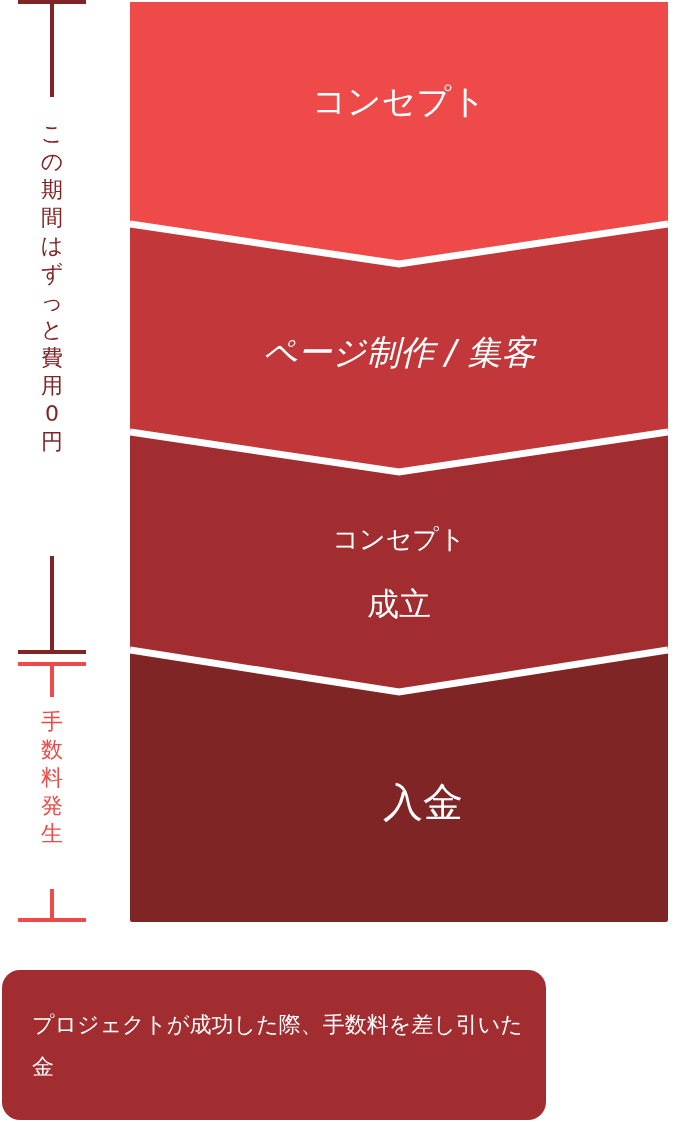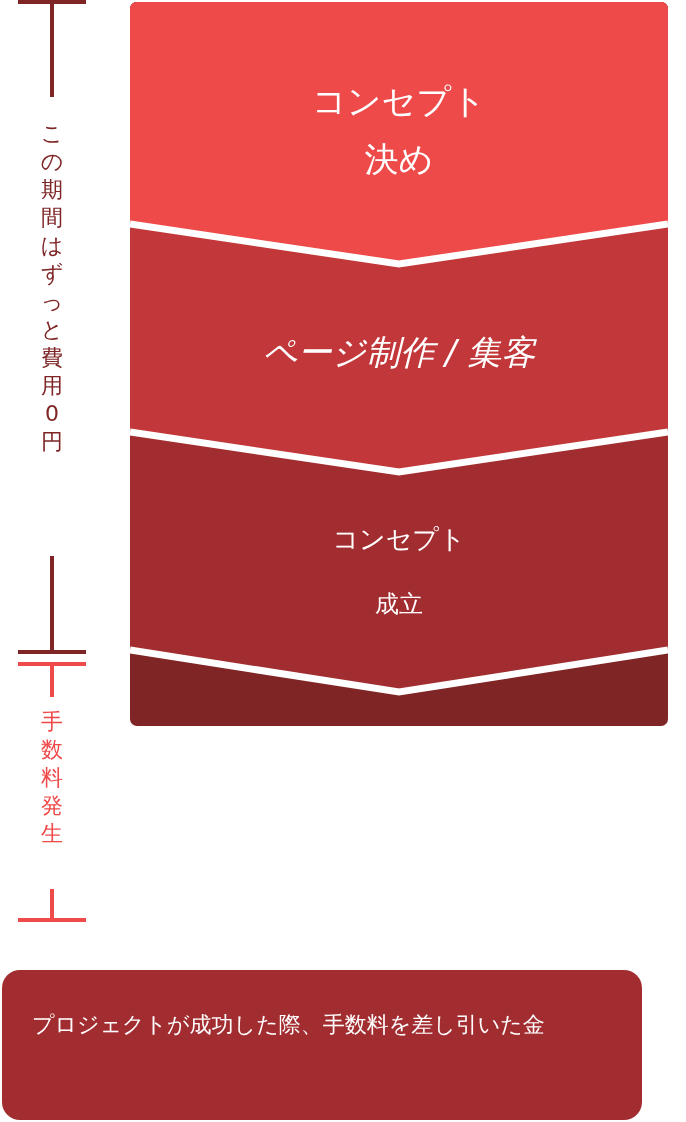--- a/index.html
+++ b/index.html
@@ -13,32 +13,32 @@
     .vtext { position: absolute; left: 0; width: 68px; text-align: center;
              font-size: 22px; line-height: 28px; }
     .vtext span { display: block; }
 
     .dark .bar, .dark .vline { background: #7F2526; }
     .dark .vtext { color: #7F2526; }
     .red .bar, .red .vline { background: #EF4A4A; }
     .red .vtext { color: #EF4A4A; }
 
     
-    .flow { position: absolute; left: 130px; top: 2px; width: 538px; height: 724px;
-            border-radius: 7px; overflow: hidden; background: #7F2526; }
+    .flow { position: absolute; left: 130px; top: 2px; width: 538px; height: 920px;
+            border-radius: 2px; overflow: hidden; background: #7F2526; }
     .flow svg { position: absolute; left: 0; top: 0; }
     .step-label { position: absolute; left: 0; width: 538px; text-align: center; color: #ffffff; }
     .s1 { top: 70px; font-size: 34px; line-height: 58px; }
     .s2 { top: 328px; font-size: 34px; line-height: 44px; font-style: italic; }
     .s3-sub { top: 520px; font-size: 26px; line-height: 34px; }
-    .s3 { top: 574px; font-size: 24px; line-height: 56px; font-family: Liberation Serif, serif; }
+    .s3 { top: 574px; font-size: 32px; line-height: 56px; font-family: Liberation Serif, serif; }
     .s4 { top: 772px; font-size: 40px; line-height: 56px; margin-left: 24px; }
 
     
-    .note { position: absolute; left: 2px; top: 970px; width: 640px; height: 150px;
+    .note { position: absolute; left: 2px; top: 970px; width: 544px; height: 150px;
             background: #A22D30; border-radius: 18px; box-sizing: border-box;
             padding: 34px 17px 0 30px; color: #ffffff; font-size: 22px; line-height: 42px; }
   </style>
 </head>
 <body>
 
 <div class="bracket dark" style="top:0; height:656px;">
   <div class="bar" style="top:0;"></div>
   <div class="vline" style="top:0; height:97px;"></div>
   <div class="vtext" style="top:120px;">
@@ -81,21 +81,20 @@
 
     <polygon points="0,0 538,0 538,430 269,470 0,430" fill="#C2383A"></polygon>
     <polyline points="0,430 269,470 538,430" fill="none" stroke="#ffffff" stroke-width="7"></polyline>
 
     <polygon points="0,0 538,0 538,222 269,262 0,222" fill="#EF4A4A"></polygon>
     <polyline points="0,222 269,262 538,222" fill="none" stroke="#ffffff" stroke-width="7"></polyline>
   </svg>
 
   <div class="step-label s1">
     <div>コンセプト</div>
-    <div>決め</div>
   </div>
   <div class="step-label s2">ページ制作 / 集客</div>
   <div class="step-label s3-sub">コンセプト</div>
   <div class="step-label s3">成立</div>
   <div class="step-label s4">入金</div>
 </div>
 
 <div class="note">
   <div>プロジェクトが成功した際、手数料を差し引いた金</div>
 </div>

